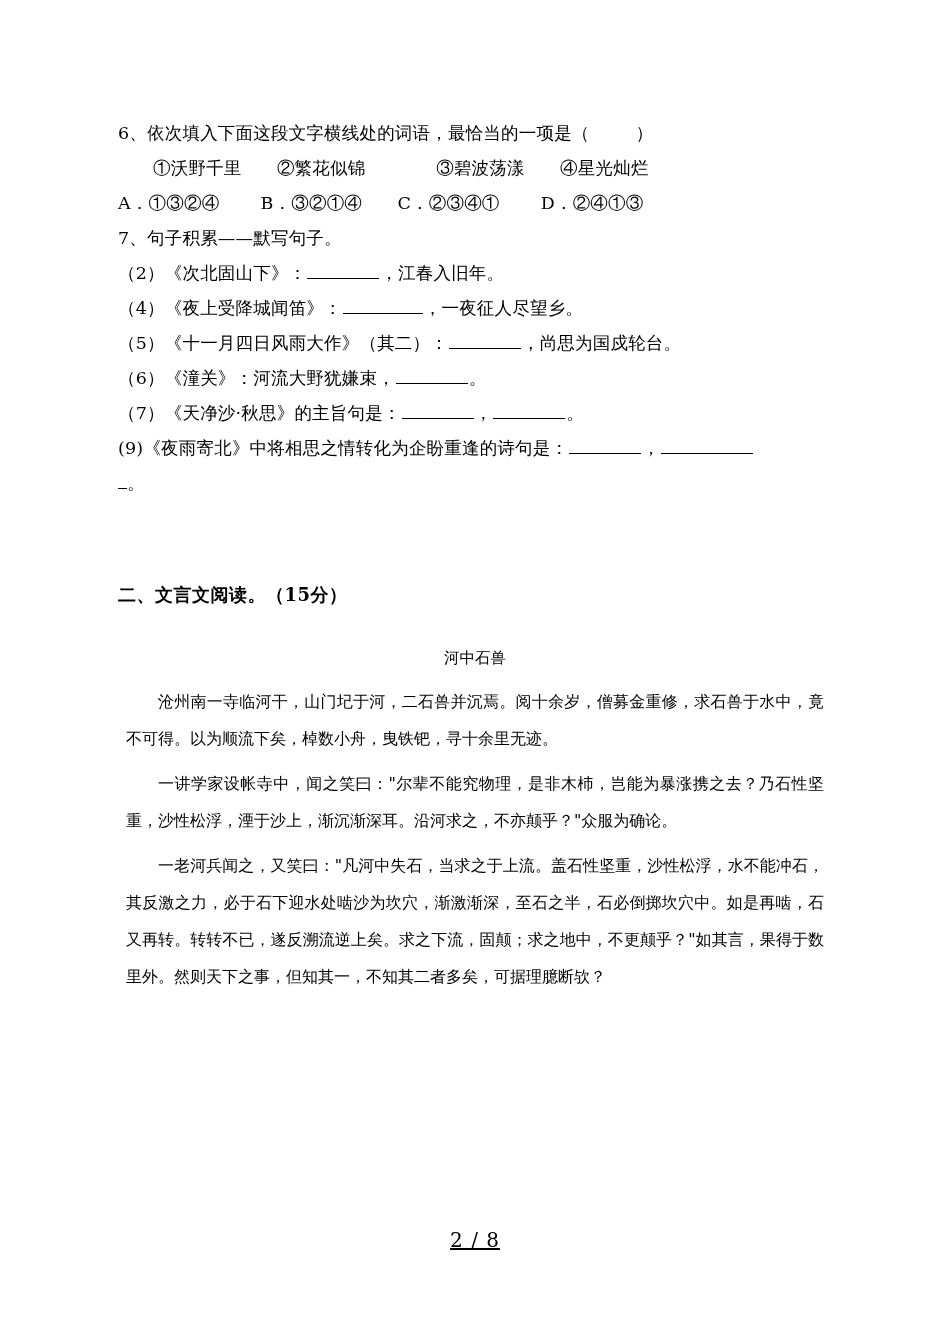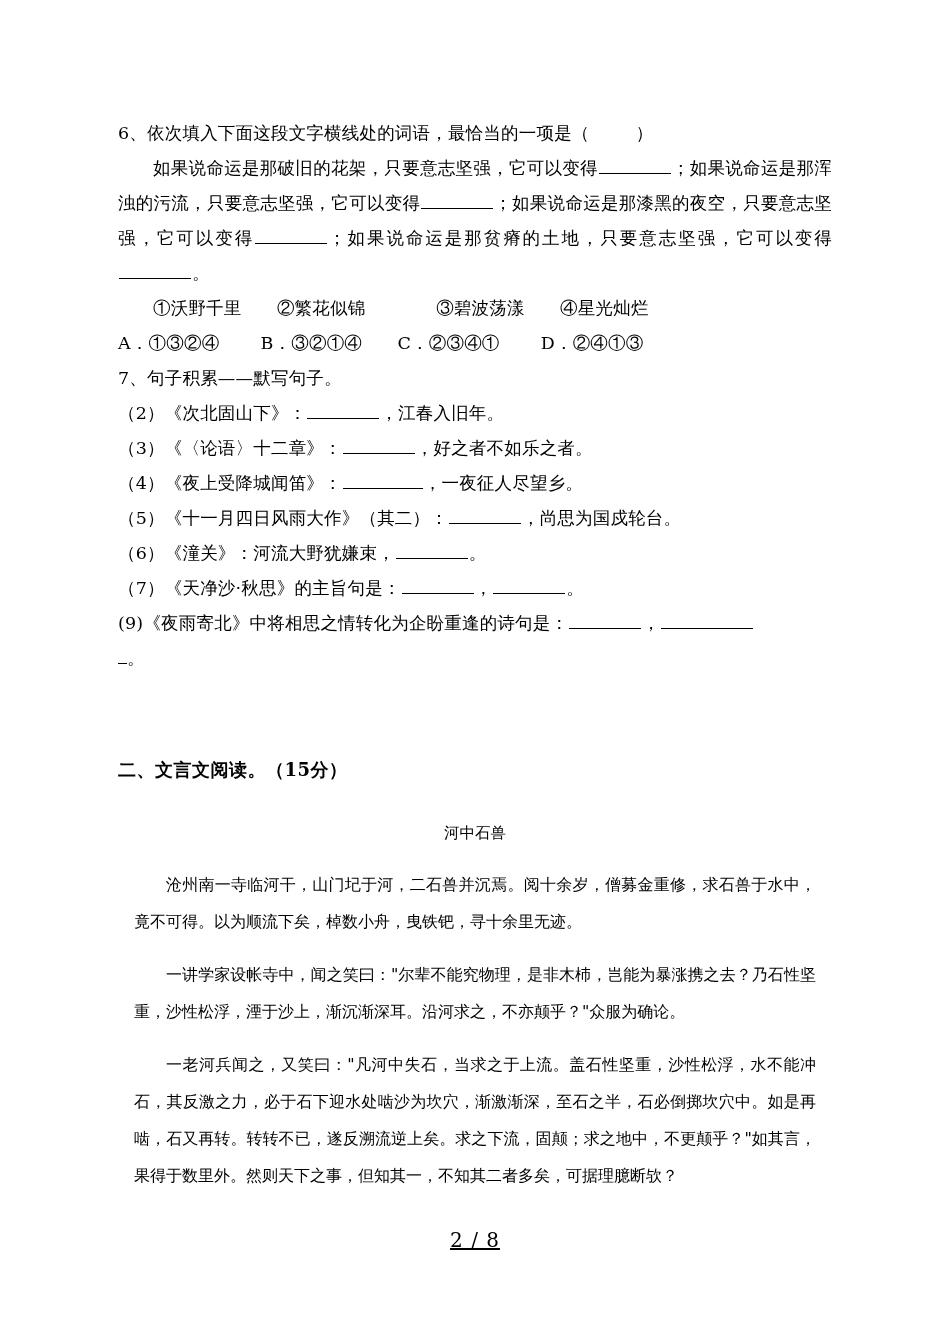--- a/index.html
+++ b/index.html
@@ -102,21 +102,21 @@
     line-height: 37px;
   }
   .passage-title {
     text-align: center;
     font-family: "DejaVu Sans", "Liberation Sans", sans-serif;
     font-size: 15.5px;
     line-height: 34px;
     margin-top: 16px;
   }
   .passage p {
-    margin: 16px;
+    margin: 8px;
     text-indent: 2em;
     text-align: justify;
     text-justify: inter-ideograph;
     white-space: pre-wrap;
   }
 
   .spacer-lg { height: 74px; }
   .spacer-sm { height: 10px; }
 
   
@@ -134,33 +134,31 @@
 </style>
 </head>
 <body>
 
 <div class="page">
   <div class="content">
 
     <div class="q-block">
       <div class="q-stem">6、依次填入下面这段文字横线处的词语，最恰当的一项是（        ）</div>
 
-      <div class="para"><span>如果说命运是那破旧的花架，只要意志坚强，它可以变得</span><span class="blank b-md"></span><span>；如果说命运是那浑浊的污流，只要意志坚强，它可以变得</span><span class="blank b-md"></span><span>；如果说命运是那漆黑的夜空，只要意志坚强，它可以变得</span><span class="blank b-md"></span><span>；如果说命运是那贫瘠的土地，只要意志坚强，它可以变得</span><span class="blank b-md"></span><span>。</span></div>
 
       <div class="opt-row" style="text-indent:2em;">①沃野千里　　②繁花似锦　　　　③碧波荡漾　　④星光灿烂</div>
       <div class="choice-row">A．①③②④　　 B．③②①④　　C．②③④①　　 D．②④①③</div>
     </div>
 
     <div class="q-block">
       <div class="q-stem">7、句子积累——默写句子。</div>
 
 
       <div class="mem-line"><span>（2）《次北固山下》：</span><span class="blank b-md"></span><span>，江春入旧年。</span></div>
 
-      <div class="mem-line"><span>（3）《〈论语〉十二章》：</span><span class="blank b-md"></span><span>，好之者不如乐之者。</span></div>
 
       <div class="mem-line"><span>（4）《夜上受降城闻笛》：</span><span class="blank b-lg"></span><span>，一夜征人尽望乡。</span></div>
 
       <div class="mem-line"><span>（5）《十一月四日风雨大作》（其二）：</span><span class="blank b-md"></span><span>，尚思为国戍轮台。</span></div>
 
       <div class="mem-line"><span>（6）《潼关》：河流大野犹嫌束，</span><span class="blank b-md"></span><span>。</span></div>
 
       <div class="mem-line"><span>（7）《天净沙·秋思》的主旨句是：</span><span class="blank b-md"></span><span>，</span><span class="blank b-md"></span><span>。</span></div>
 
 

